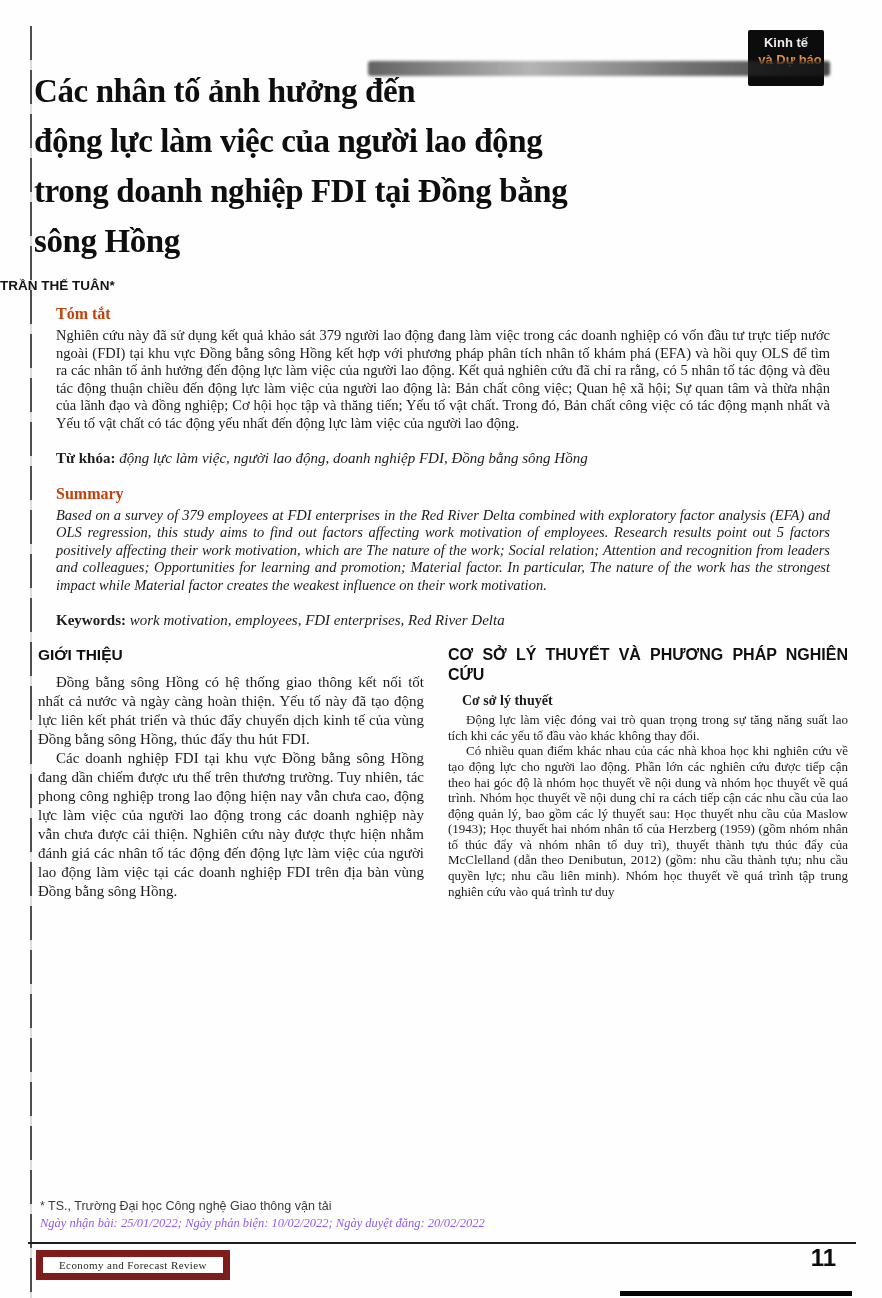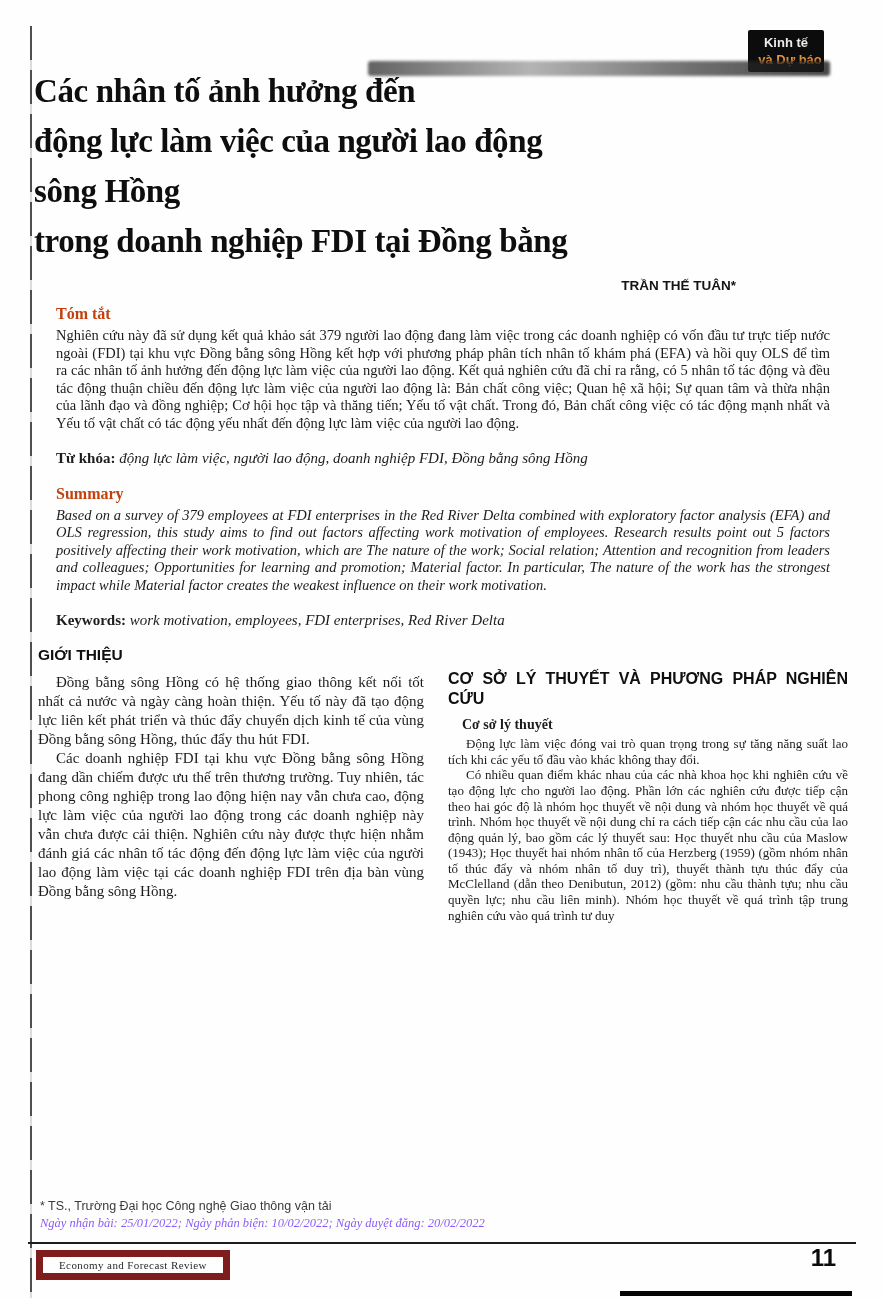--- a/index.html
+++ b/index.html
@@ -18,21 +18,21 @@
     left: 30px; top: 26px; bottom: 0;
     width: 2px;
     background: repeating-linear-gradient(
       to bottom,
       rgba(20,20,20,.75) 0px, rgba(20,20,20,.75) 34px,
       rgba(20,20,20,.15) 34px, rgba(20,20,20,.15) 44px);
   }
   .badge {
     position: absolute;
     right: 58px; top: 30px;
-    width: 76px; height: 42px;
+    width: 76px; height: 56px;
     background: #0c0c0c;
     text-align: center;
     font-family: "Liberation Sans", sans-serif;
     font-weight: 700;
     font-size: 13px;
     line-height: 17px;
     padding-top: 4px;
     box-sizing: border-box;
     border-radius: 2px;
   }
@@ -52,21 +52,21 @@
     margin: 66px 30px 0 34px;
     font-size: 33px;
     line-height: 50px;
     font-weight: 700;
     color: #0e0e0e;
     letter-spacing: -0.4px;
   }
   .title .tline { display: block; }
   .author {
     margin: 12px 146px 0 0;
-    text-align: right;
+    text-align: left;
     font-family: "Liberation Sans", sans-serif;
     font-weight: 700;
     font-size: 13.5px;
     color: #141414;
   }
   .block-heading {
     font-weight: 700;
     font-size: 16px;
     color: #c2410c;
   }
@@ -101,21 +101,20 @@
     width: 386px;
     font-size: 15px;
     line-height: 19px;
     text-align: justify;
   }
   .col-right {
     flex: 1;
     font-size: 13px;
     line-height: 15.6px;
     text-align: justify;
-    margin-top: 24px;
   }
   .col-heading {
     font-family: "Liberation Sans", sans-serif;
     font-weight: 700;
     font-size: 15.5px;
     line-height: 20px;
     color: #0f0f0f;
     margin-bottom: 8px;
   }
   .col-right .col-heading {
@@ -187,22 +186,22 @@
   <div class="badge">
     <div class="b1">Kinh tế</div>
     <div class="b2">và Dự báo</div>
   </div>
 
   <div class="smudge"></div>
 
   <h1 class="title">
     <span class="tline">Các nhân tố ảnh hưởng đến</span>
     <span class="tline">động lực làm việc của người lao động</span>
+    <span class="tline">trong doanh nghiệp FDI tại Đồng bằng</span>
     <span class="tline">sông Hồng</span>
-    <span class="tline">trong doanh nghiệp FDI tại Đồng bằng</span>
   </h1>
 
   <div class="author">TRẦN THẾ TUÂN*</div>
 
   <section class="abstract-block">
     <div class="block-heading">Tóm tắt</div>
     <p>Nghiên cứu này đã sử dụng kết quả khảo sát 379 người lao động đang làm việc trong các doanh nghiệp có vốn đầu tư trực tiếp nước ngoài (FDI) tại khu vực Đồng bằng sông Hồng kết hợp với phương pháp phân tích nhân tố khám phá (EFA) và hồi quy OLS để tìm ra các nhân tố ảnh hưởng đến động lực làm việc của người lao động. Kết quả nghiên cứu đã chỉ ra rằng, có 5 nhân tố tác động và đều tác động thuận chiều đến động lực làm việc của người lao động là: Bản chất công việc; Quan hệ xã hội; Sự quan tâm và thừa nhận của lãnh đạo và đồng nghiệp; Cơ hội học tập và thăng tiến; Yếu tố vật chất. Trong đó, Bản chất công việc có tác động mạnh nhất và Yếu tố vật chất có tác động yếu nhất đến động lực làm việc của người lao động.</p>
   </section>
 
   <p class="kw">

